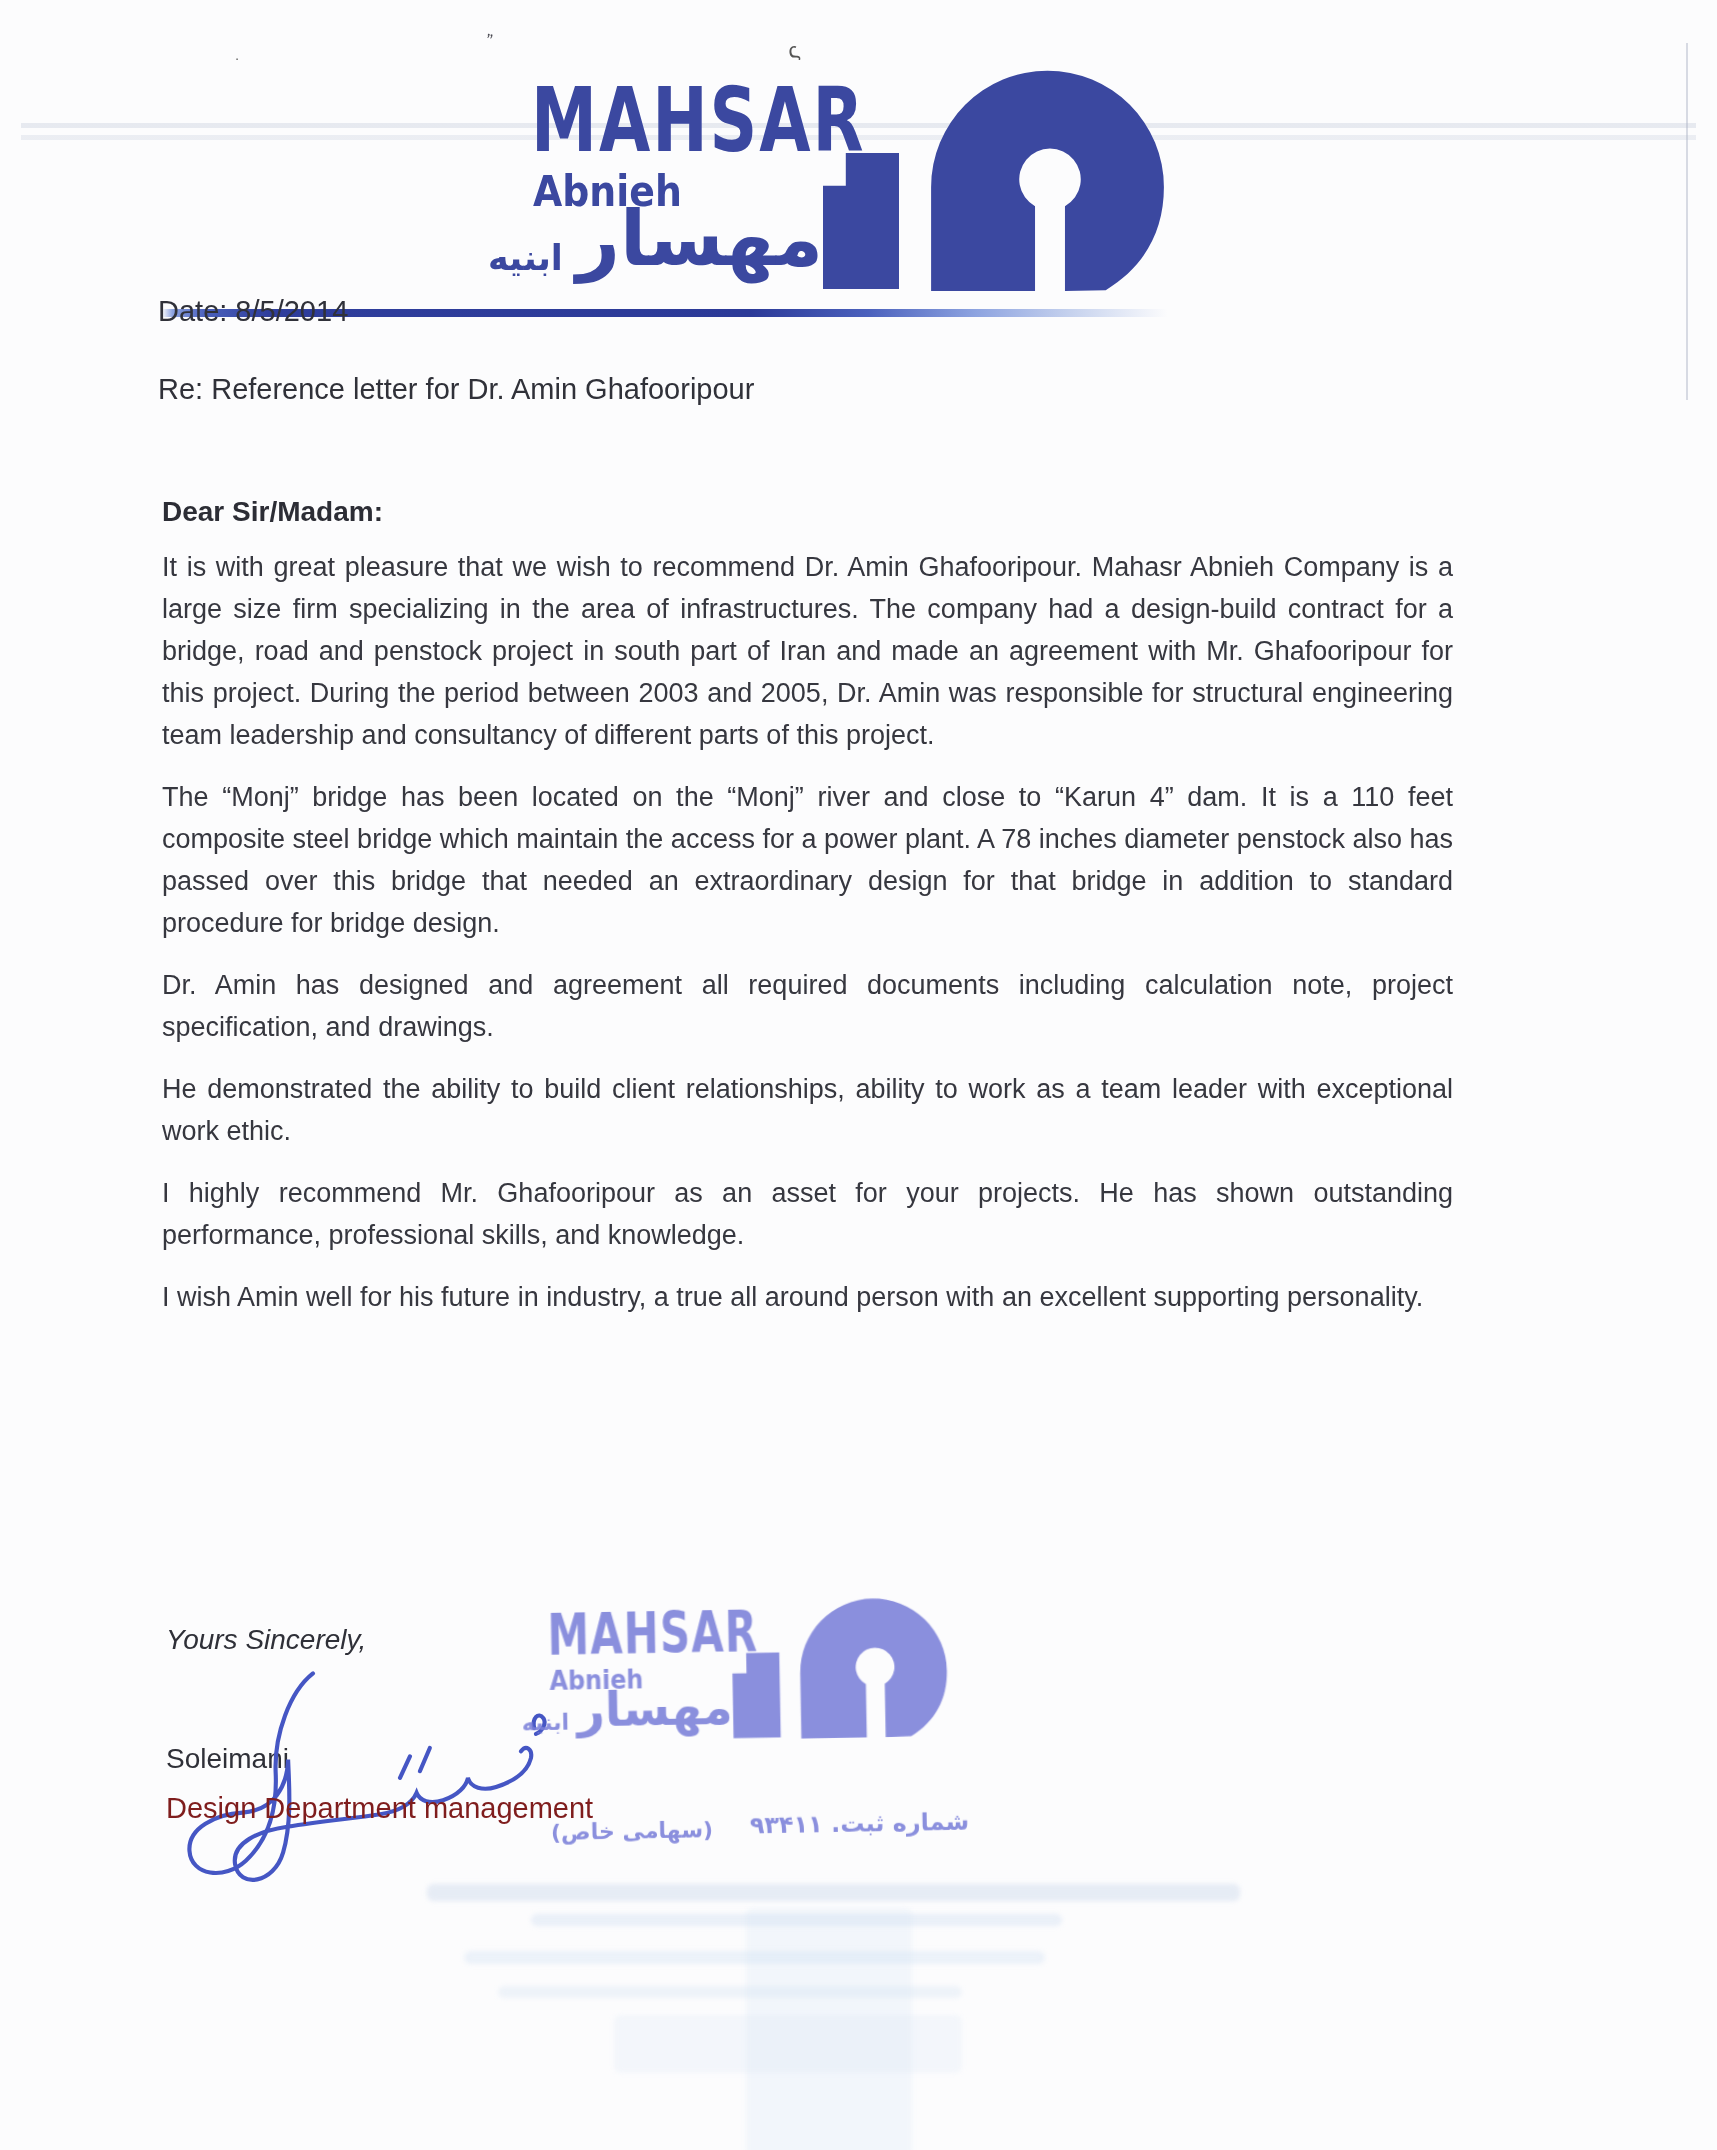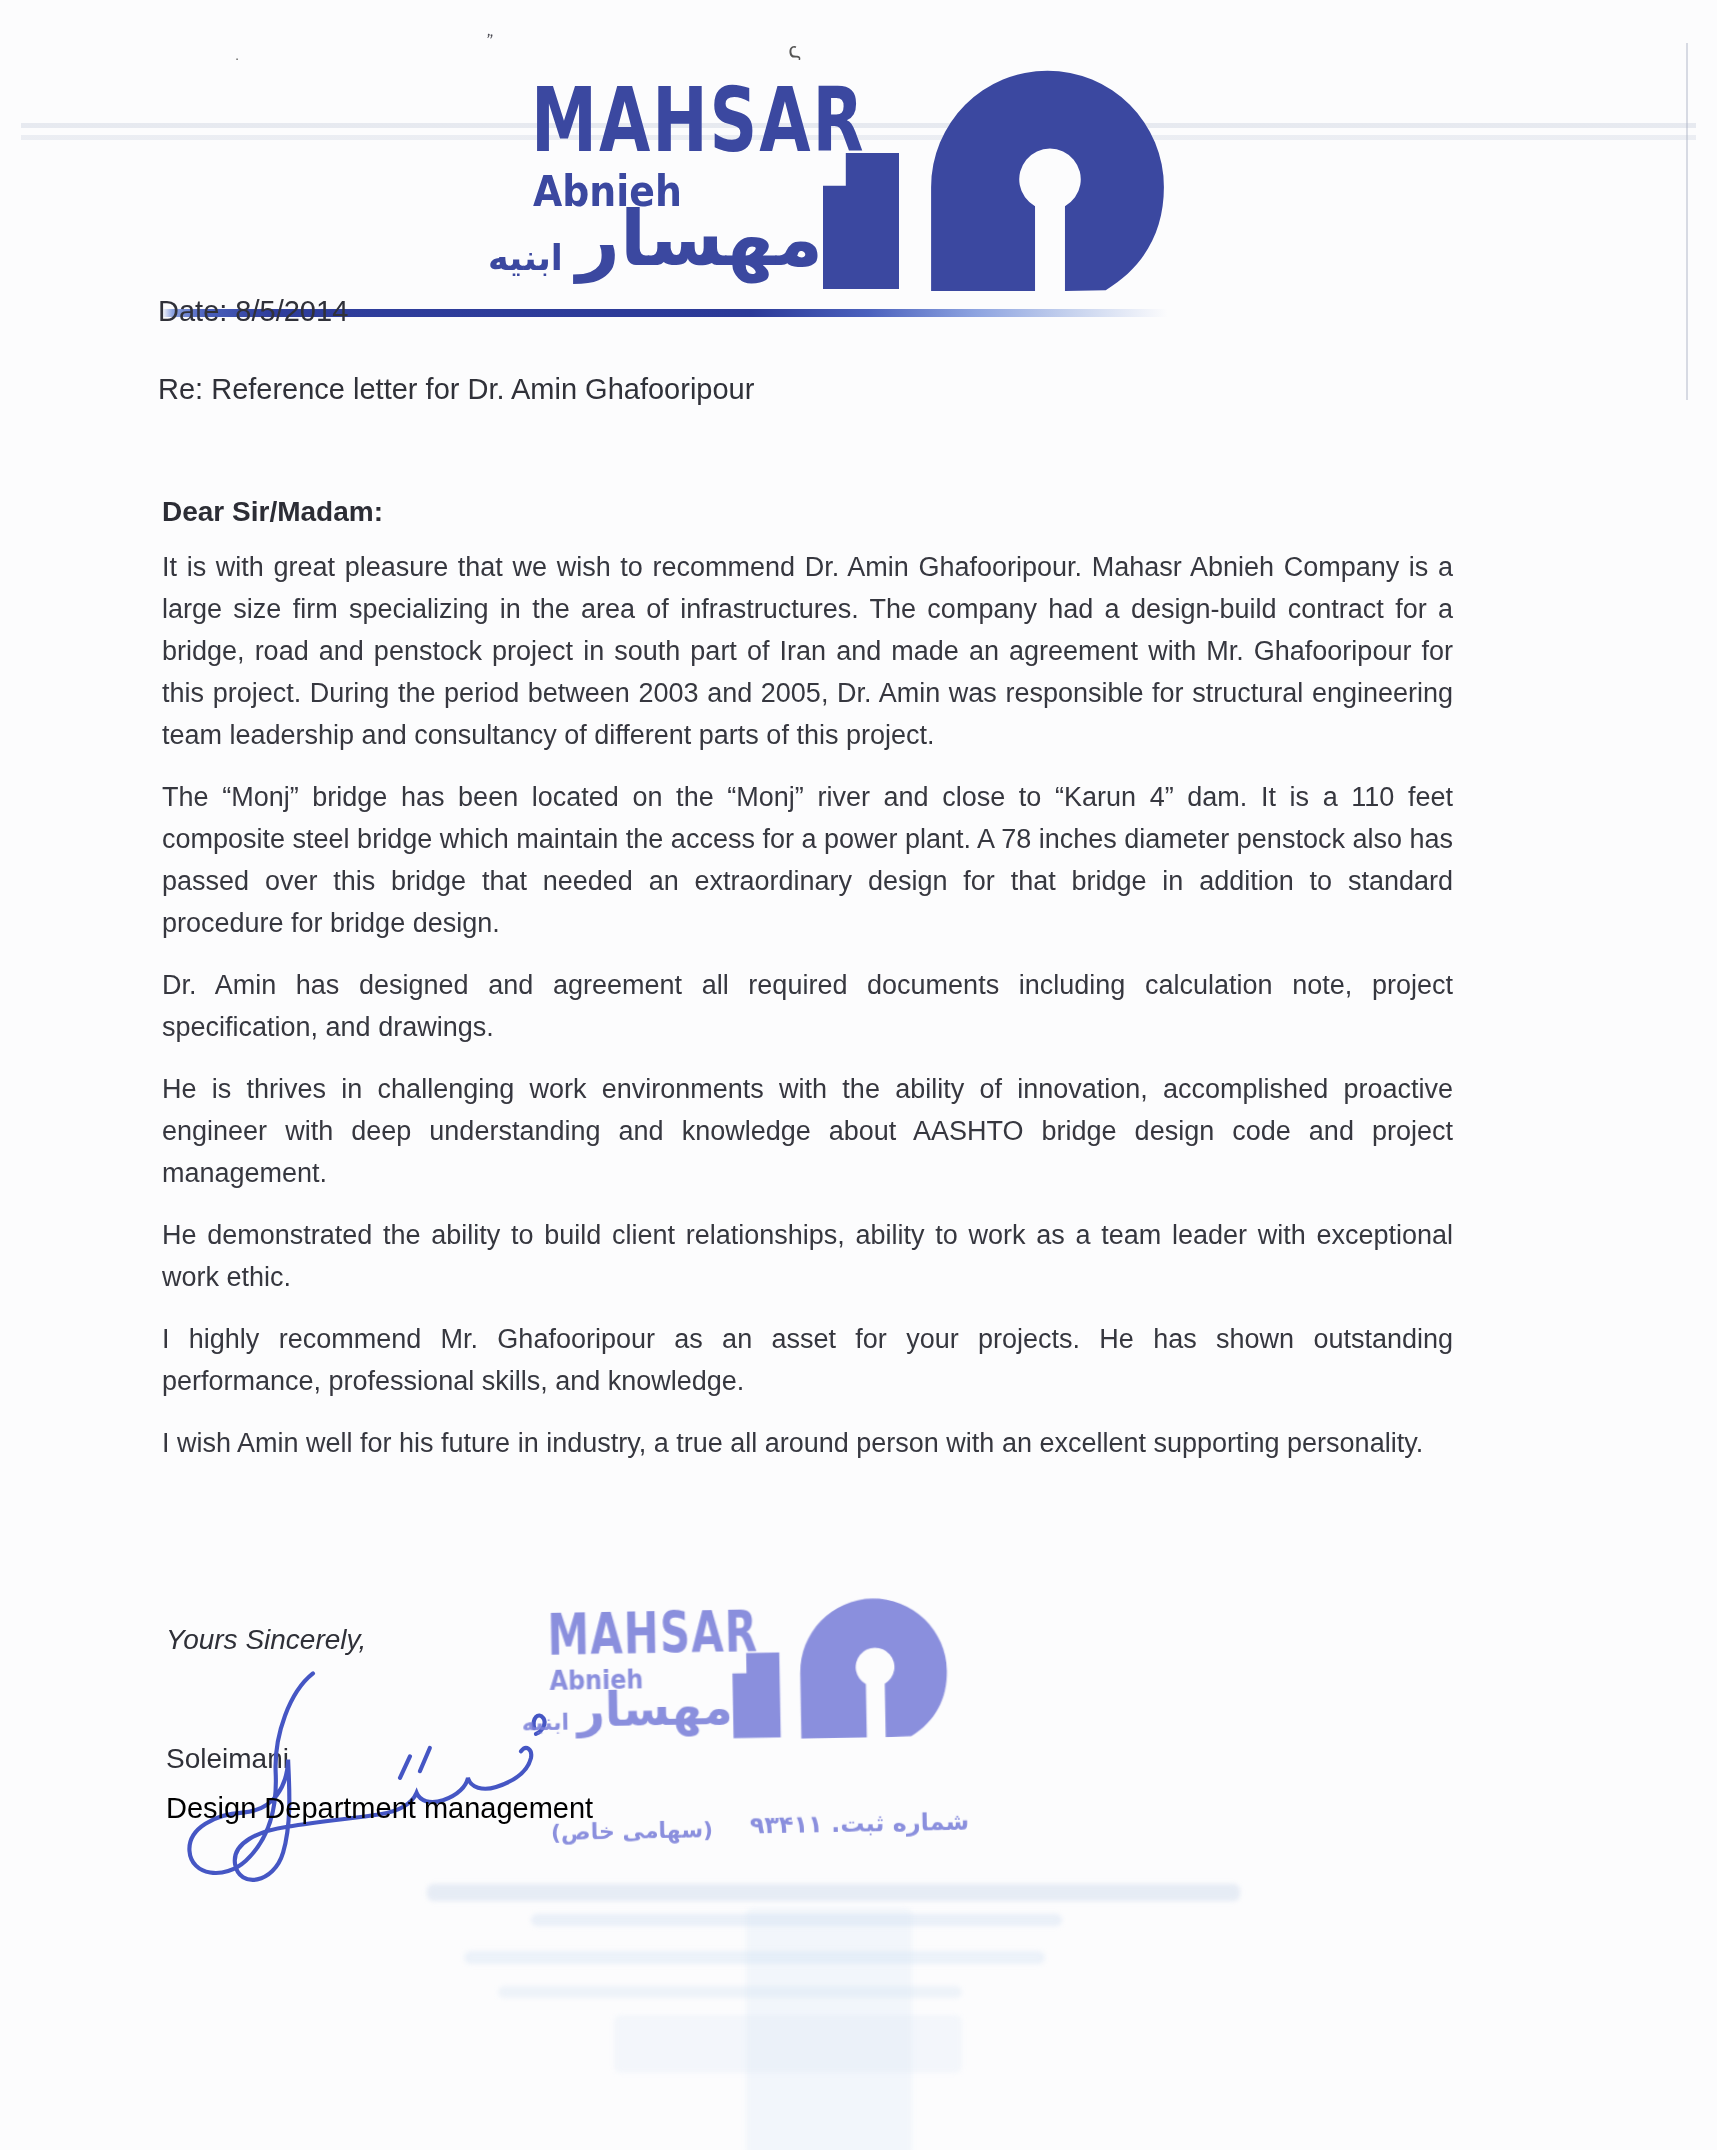--- a/index.html
+++ b/index.html
@@ -55,21 +55,21 @@
   .salutation { left:162px; top:496px; font-size:28px; font-weight:bold; color:#2c2d35; }
 
   .body-text { left:162px; top:546px; width:1291px; }
   .body-text p {
     margin:0 0 20px 0; font-size:27px; line-height:42px;
     text-align:justify; color:#36373f;
   }
 
   .closing     { left:166px; top:1624px; font-size:28px; color:#2f3038;font-style:italic; }
   .signer-name { left:166px; top:1743px; font-size:28px; color:#2f3038; }
-  .signer-title{ left:166px; top:1792px; font-size:29px; color:#000000; }
+  .signer-title{ left:166px; top:1792px; font-size:29px; color:#7f1d1d; }
 
   .signature-svg { left:153px; top:1655px; width:431px; height:249px; }
 
   
   .stamp {
     left:547px; top:1607px; width:431px; height:249px;
     color:#7a7fd9; transform:rotate(-1deg); transform-origin:0 0;
     filter:blur(0.4px); opacity:0.88;
   }
   .stamp-scale { position:absolute; left:0; top:0; transform:scale(0.63); transform-origin:0 0; }
@@ -133,21 +133,20 @@
 
   <div class="abs meta date-line">Date: 8/5/2014</div>
   <div class="abs meta re-line">Re: Reference letter for Dr. Amin Ghafooripour</div>
 
   <div class="abs salutation">Dear Sir/Madam:</div>
 
   <div class="abs body-text">
     <p>It is with great pleasure that we wish to recommend Dr. Amin Ghafooripour. Mahasr Abnieh Company is a large size firm specializing in the area of infrastructures. The company had a design-build contract for a bridge, road and penstock project in south part of Iran and made an agreement with Mr. Ghafooripour for this project. During the period between 2003 and 2005, Dr. Amin was responsible for structural engineering team leadership and consultancy of different parts of this project.</p>
     <p>The “Monj” bridge has been located on the “Monj” river and close to “Karun 4” dam. It is a 110 feet composite steel bridge which maintain the access for a power plant. A 78 inches diameter penstock also has passed over this bridge that needed an extraordinary design for that bridge in addition to standard procedure for bridge design.</p>
     <p>Dr. Amin has designed and agreement all required documents including calculation note, project specification, and drawings.</p>
-    <p>He is thrives in challenging work environments with the ability of innovation, accomplished proactive engineer with deep understanding and knowledge about AASHTO bridge design code and project management.</p>
     <p>He demonstrated the ability to build client relationships, ability to work as a team leader with exceptional work ethic.</p>
     <p>I highly recommend Mr. Ghafooripour as an asset for your projects. He has shown outstanding performance, professional skills, and knowledge.</p>
     <p>I wish Amin well for his future in industry, a true all around person with an excellent supporting personality.</p>
   </div>
 
   <div class="abs closing">Yours Sincerely,</div>
   <div class="abs signer-name">Soleimani</div>
 
   <svg class="abs signature-svg" viewBox="0 0 520 300">
     <g fill="none" stroke="#4556c4" stroke-width="5" stroke-linecap="round">

